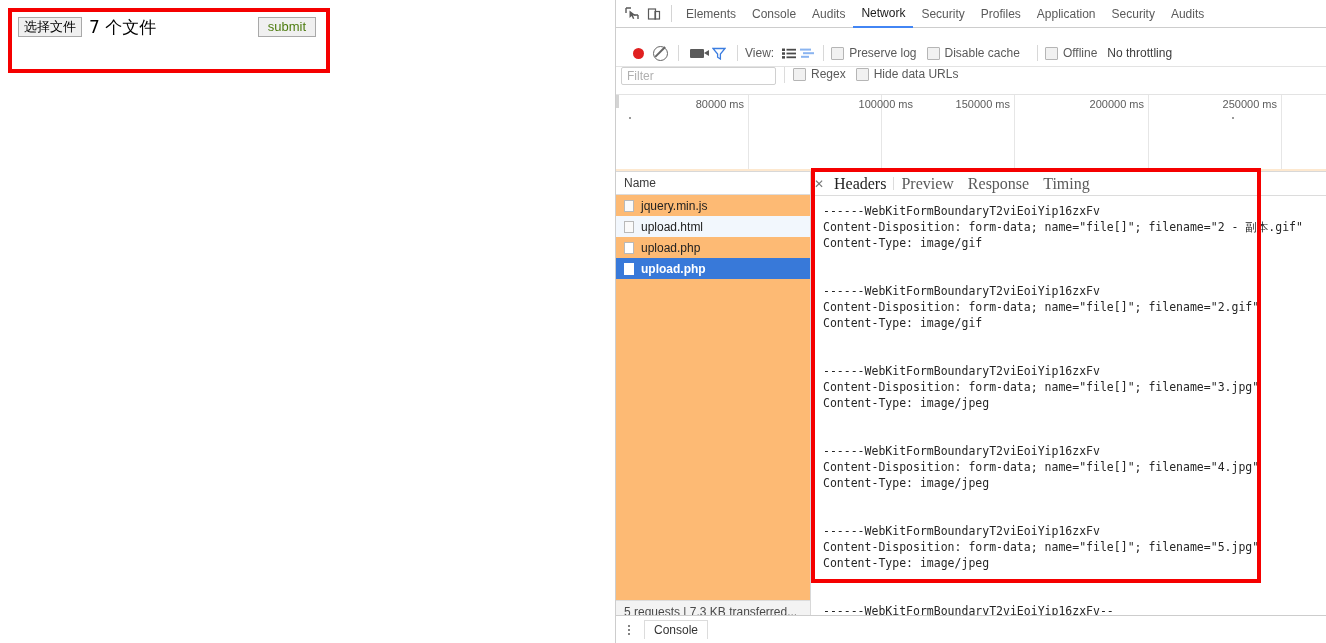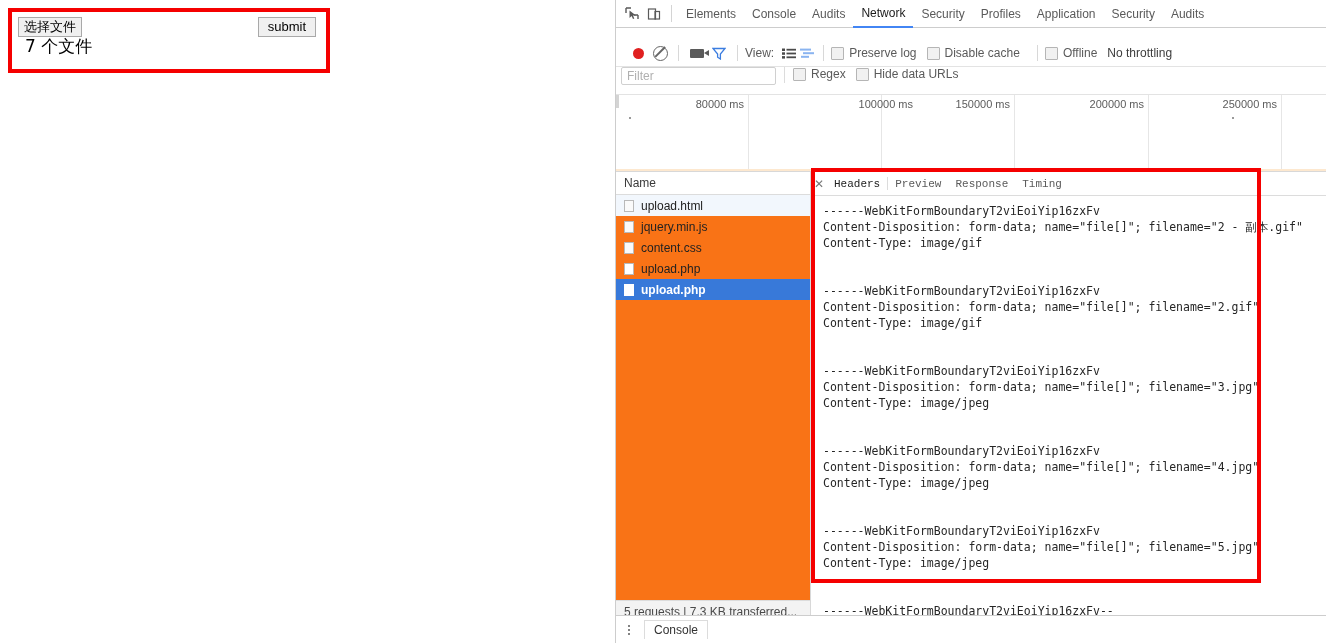--- a/index.html
+++ b/index.html
@@ -11,35 +11,35 @@
   .page{position:relative;width:1326px;height:643px;}
 
   
   .webpage{position:absolute;left:0;top:0;width:615px;height:643px;background:#fff;}
   .form-box{
     position:absolute;left:8px;top:8px;width:322px;height:65px;
     border:4px solid #f50000;box-sizing:border-box;background:#fff;
   }
   .form-row{position:absolute;left:6px;top:5px;right:6px;height:22px;}
   .file-input{
-    display:inline-flex;align-items:flex-start;vertical-align:top;flex-direction:column;
+    display:inline-flex;align-items:flex-end;vertical-align:top;
   }
   .choose-btn{
     display:inline-block;border:1px solid #a9a9a9;background:#f0f0f0;
     font-size:13px;color:#000;padding:1px 5px 2px;line-height:15px;
     font-family:"DejaVu Sans","Liberation Sans",sans-serif;
   }
   .file-count{
     display:inline-block;font-size:17px;color:#000;margin-left:7px;
     line-height:19px;vertical-align:top;
     font-family:"DejaVu Sans","Liberation Sans",sans-serif;
   }
   .submit-btn{
     position:absolute;right:4px;top:0px;border:1px solid #a9a9a9;
-    background:#f0f0f0;font-size:13px;color:#000000;padding:1px 9px 2px;
+    background:#f0f0f0;font-size:13px;color:#4d7c0f;padding:1px 9px 2px;
     line-height:15px;font-family:"Liberation Sans",sans-serif;cursor:default;
   }
 
   
   .devtools{
     position:absolute;left:615px;top:0;width:851px;height:643px;
     background:#fff;border-left:1px solid #cdcdcd;box-sizing:border-box;
     font-size:12px;color:#303030;
   }
 
@@ -130,21 +130,21 @@
     font-family:"Liberation Sans",sans-serif;
   }
   .ov-dot{position:absolute;width:2px;height:2px;background:#9a9a9a;}
   .ov-leftbar{position:absolute;left:0;top:0;width:3px;height:13px;background:#d4d4d4;}
   .ov-bottomline{position:absolute;left:0;right:0;bottom:0;height:2px;background:#fde8cf;}
 
   
   .dt-main{position:relative;height:var(--mainh);}
   .net-list{
     position:absolute;left:0;top:0;width:194px;bottom:0;border-right:1px solid #d8d8d8;
-    background:#f97316;
+    background:#fdba74;
   }
   .net-list-head{
     height:22px;line-height:22px;border-bottom:1px solid #dcdcdc;padding-left:8px;
     font-size:12px;color:#3a3a3a;font-family:"Liberation Sans",sans-serif;background:#fff;
   }
   .net-row{
     height:21px;display:flex;align-items:center;padding-left:8px;font-size:12px;
     color:#222;cursor:default;font-family:"Liberation Sans",sans-serif;
   }
   .net-row.odd{background:#f2f7fd;}
@@ -167,22 +167,22 @@
   }
   .detail-tabbar{
     height:23px;display:flex;align-items:center;border-bottom:1px solid #dcdcdc;
     background:#fff;
   }
   .detail-close{
     width:16px;height:22px;display:flex;align-items:center;justify-content:center;
     font-size:12px;color:#777;cursor:default;flex:0 0 auto;
   }
   .dtab{
-    font-size:11px;color:#5a5a5a;padding:16px 7px;line-height:22px;cursor:default;
-    font-family:Liberation Mono, monospace;white-space:nowrap;
+    font-size:16px;color:#5a5a5a;padding:16px 7px;line-height:22px;cursor:default;
+    font-family:Liberation Serif, serif;white-space:nowrap;
   }
   .dtab.active{color:#222;}
   .dtab-div{width:1px;height:13px;background:#dcdcdc;}
   .payload{
     position:absolute;left:0;right:16px;top:23px;bottom:0;overflow:hidden;
     padding:8px 0 0 12px;box-sizing:border-box;
     font-family:"DejaVu Sans Mono","Liberation Mono",monospace;
     font-size:11.5px;line-height:16px;color:#262626;white-space:pre;
   }
   .payload .blank{height:16px;}
@@ -368,31 +368,27 @@
       <div class="ov-dot" style="left:13px;top:22px;"></div>
       <div class="ov-dot" style="left:616px;top:22px;"></div>
       <div class="ov-bottomline"></div>
     </div>
 
     <div class="dt-main" style="--mainh:451px;">
 
       <div class="net-list">
         <div class="net-list-head">Name</div>
 
+        <div class="net-row">
+          <span class="doc-ico dotted"></span>
+          <span>jquery.min.js</span>
+        </div>
         <div class="net-row odd">
           <span class="doc-ico dotted"></span>
           <span>upload.html</span>
-        </div>
-        <div class="net-row">
-          <span class="doc-ico dotted"></span>
-          <span>jquery.min.js</span>
-        </div>
-        <div class="net-row">
-          <span class="doc-ico dotted"></span>
-          <span>content.css</span>
         </div>
         <div class="net-row">
           <span class="doc-ico"></span>
           <span>upload.php</span>
         </div>
         <div class="net-row selected">
           <span class="doc-ico"></span>
           <span>upload.php</span>
         </div>
 

